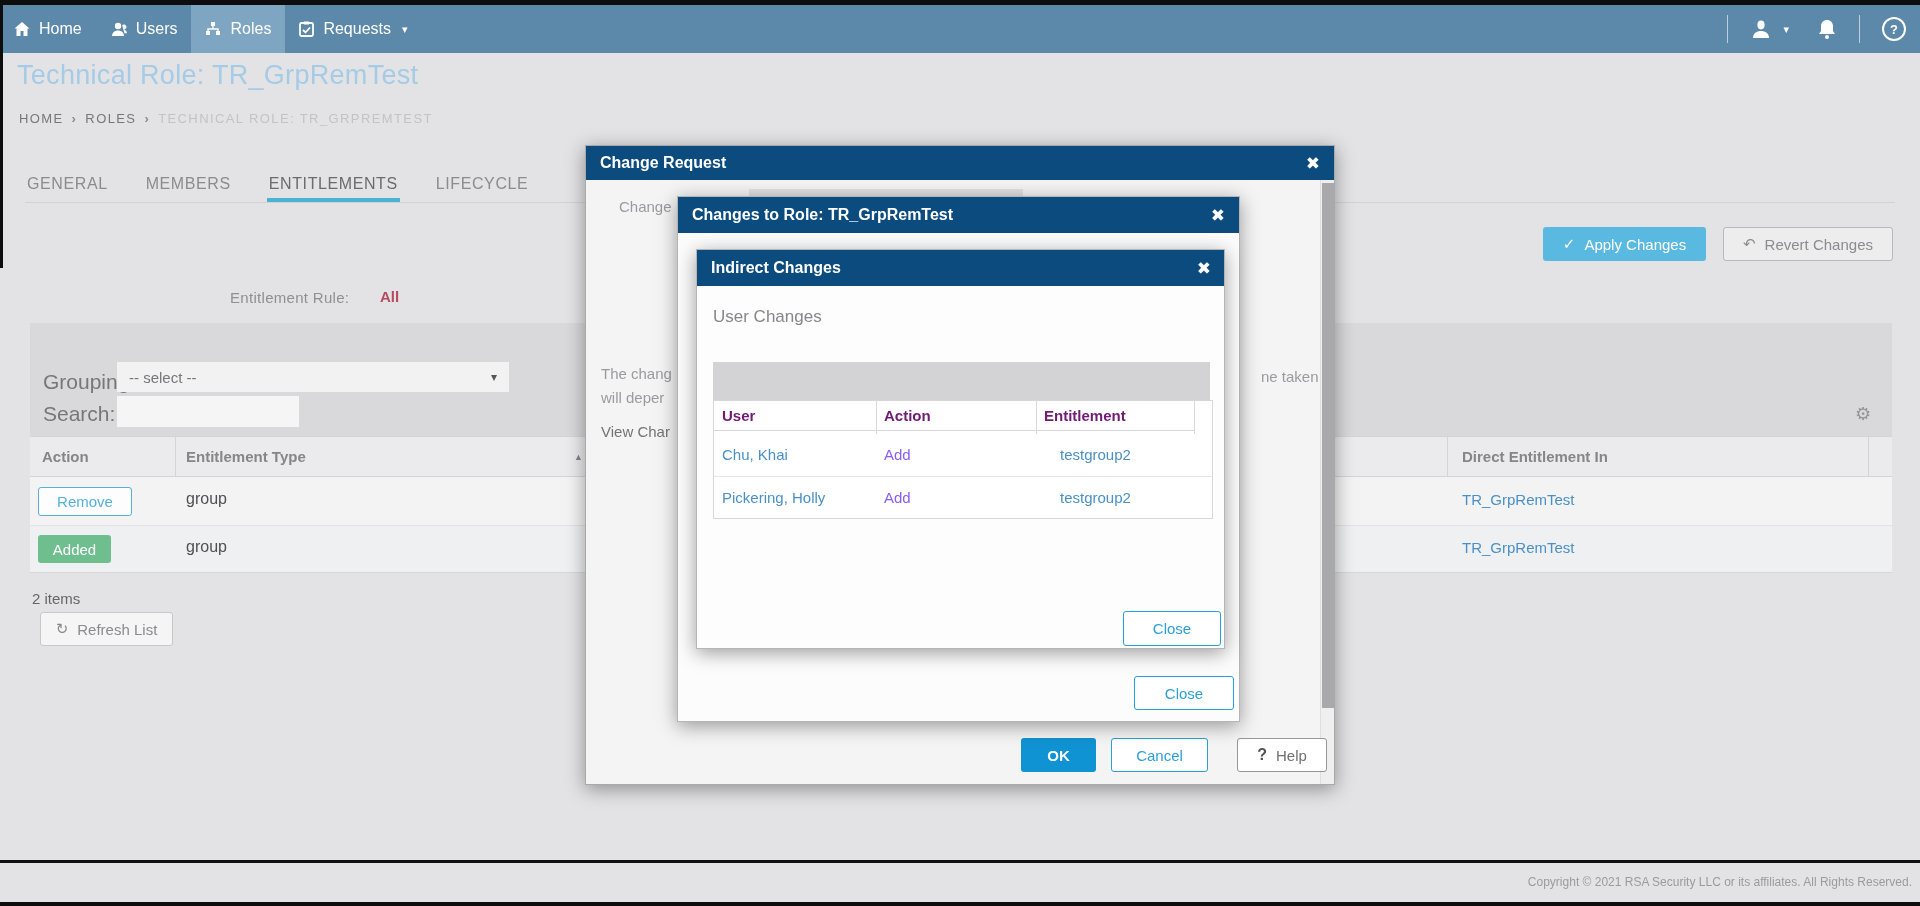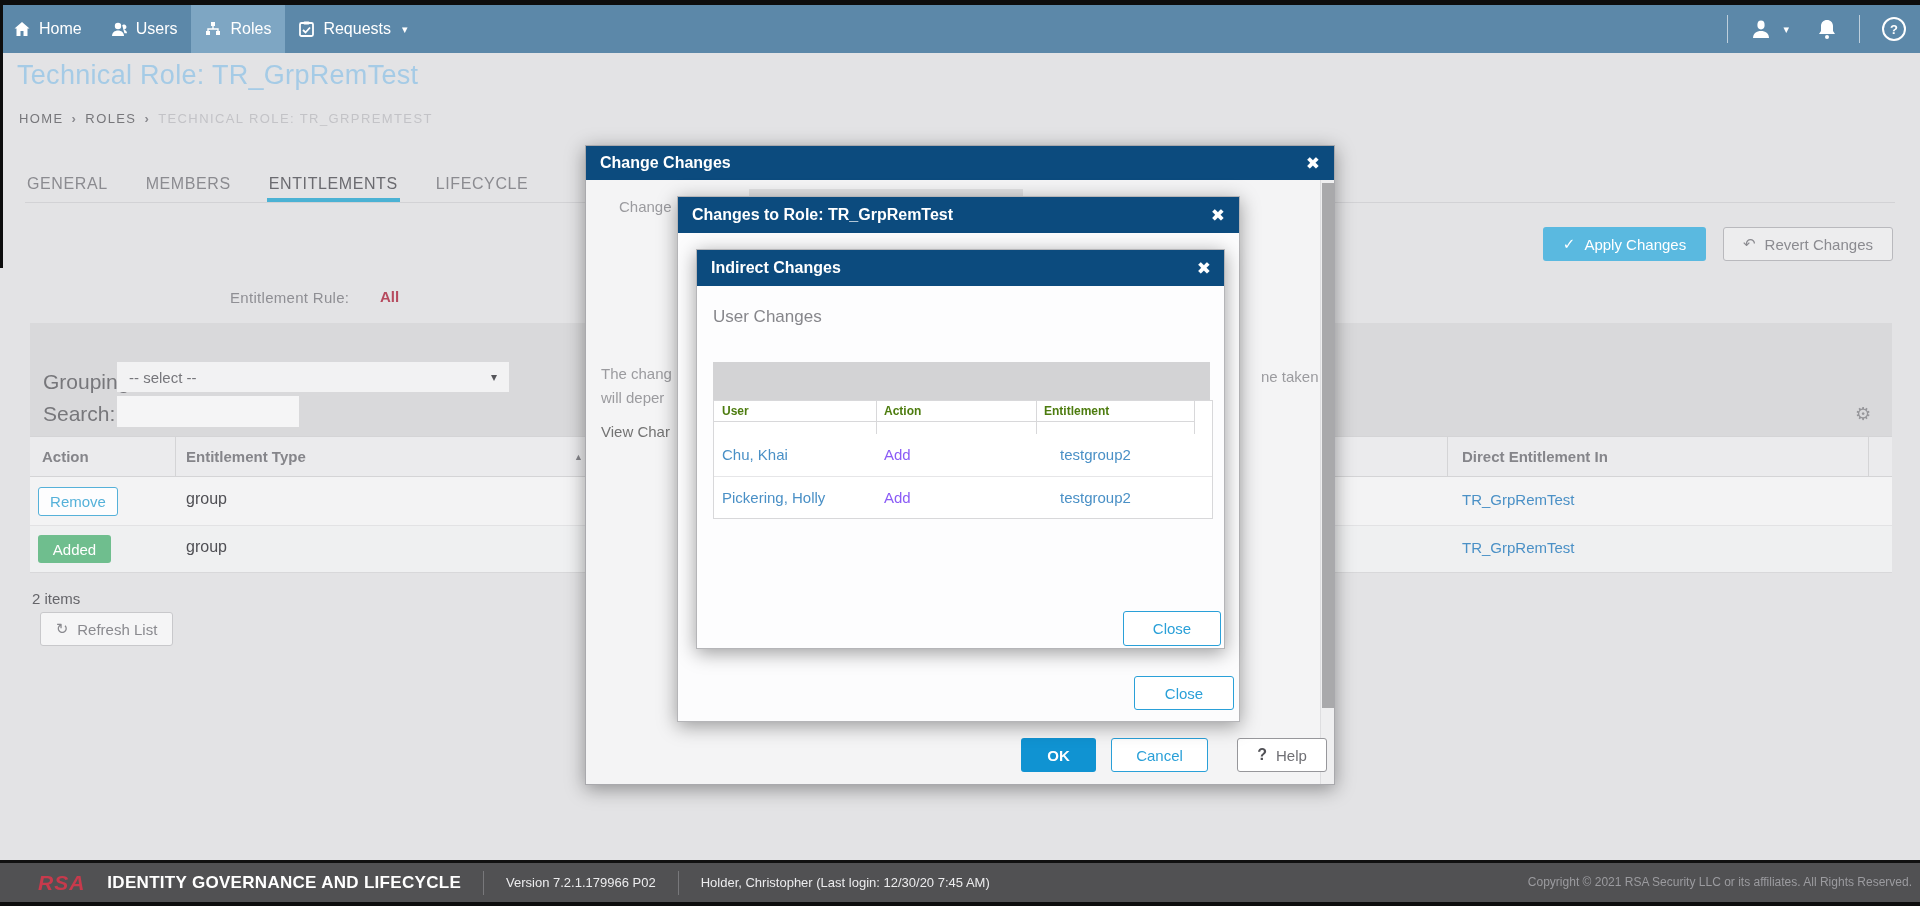--- a/index.html
+++ b/index.html
@@ -49,21 +49,21 @@
   
   .m-head{left:30px;top:436px;width:1862px;height:41px;background:#ebebed;border-top:1px solid #d4d4d6;border-bottom:1px solid #d4d4d6;box-sizing:border-box;}
   .m-head-cell{position:absolute;top:11px;font-size:15px;font-weight:700;color:#85858a;}
   .m-sort{position:absolute;top:15px;left:544px;font-size:9px;color:#85858a;}
   .m-vline{position:absolute;top:0;width:1px;height:41px;background:#d4d4d6;}
   .m-row{left:30px;width:1862px;height:49px;}
   .m-row1{top:477px;background:#f3f3f4;border-bottom:1px solid #e2e2e4;box-sizing:border-box;}
   .m-row2{top:526px;height:47px;background:#eff0f1;border-bottom:1px solid #d8d8da;box-sizing:border-box;}
   .cell-type{position:absolute;left:156px;top:13px;font-size:16px;color:#4f4f54;}
   .cell-link{position:absolute;left:1432px;top:14px;font-size:15px;color:#4a90c6;cursor:pointer;}
-  .btn-remove{position:absolute;left:8px;top:10px;width:80px;height:29px;background:#fdfdfe;border:1px solid #55b1d9;color:#55b1d9;}
+  .btn-remove{position:absolute;left:8px;top:10px;width:94px;height:29px;background:#fdfdfe;border:1px solid #55b1d9;color:#55b1d9;}
   .btn-added{position:absolute;left:8px;top:9px;width:73px;height:28px;background:#6fbe8e;color:#fff;}
   .items-count{left:32px;top:590px;font-size:15px;color:#65656a;}
   .btn-refresh{left:40px;top:612px;width:133px;height:34px;background:#f5f5f6;border:1px solid #c8c8cb;color:#8a8a8f;}
   
   .dlg{box-shadow:0 4px 18px rgba(0,0,0,.38);box-sizing:border-box;}
   .dlg-hd{position:absolute;left:0;top:0;width:100%;background:#0c4b7e;color:#fff;display:flex;align-items:center;}
   .dlg-title{font-size:16px;font-weight:700;margin-left:14px;}
   .dlg-x{position:absolute;top:0;bottom:0;display:flex;align-items:center;font-size:17px;font-weight:700;color:#fff;cursor:pointer;}
   .dlg-cr{left:585px;top:145px;width:750px;height:640px;background:#f4f4f5;border:1px solid #a9a9ad;}
   .dlg-cr .dlg-hd{height:34px;}
@@ -77,21 +77,21 @@
   .btn-help{position:absolute;left:651px;top:592px;width:90px;height:34px;background:#fff;border:1px solid #97979b;color:#6f6f74;}
   .help-q{font-weight:700;font-size:16px;color:#515156;}
   .dlg-ctr{left:677px;top:196px;width:563px;height:526px;background:#fcfcfd;border:1px solid #b5b5b8;}
   .dlg-ctr .dlg-hd{height:36px;}
   .btn-close-ctr{position:absolute;left:456px;top:479px;width:100px;height:34px;background:#fff;border:1px solid #2aa0d8;color:#2aa0d8;}
   .dlg-ic{left:696px;top:249px;width:529px;height:400px;background:#fdfdfe;border:1px solid #b5b5b8;}
   .dlg-ic .dlg-hd{height:36px;}
   .ic-heading{position:absolute;left:16px;top:57px;font-size:17px;color:#86868b;}
   .ic-graybar{position:absolute;left:16px;top:112px;width:497px;height:38px;background:#d3d3d5;}
   .ic-table{position:absolute;left:16px;top:150px;width:500px;height:119px;border:1px solid #d8d8da;box-sizing:border-box;background:#fff;}
-  .ic-th{position:absolute;top:0;height:21px;border-bottom:1px solid #d8d8da;box-sizing:border-box;font-size:12px;font-weight:700;color:#4d7c0f;display:flex;align-items:center;padding-left:8px;}
+  .ic-th{position:absolute;top:0;height:30px;border-bottom:1px solid #d8d8da;box-sizing:border-box;font-size:15px;font-weight:700;color:#701a75;display:flex;align-items:center;padding-left:8px;}
   .ic-col1{left:0;width:162px;} .ic-col2{left:162px;width:160px;} .ic-col3{left:322px;width:158px;}
   .ic-thdiv{position:absolute;top:0;width:1px;height:33px;background:#d8d8da;}
   .ic-row{position:absolute;left:0;width:498px;height:43px;}
   .ic-r1{top:33px;border-bottom:1px solid #e6e6e8;box-sizing:border-box;}
   .ic-r2{top:76px;}
   .ic-cell{position:absolute;top:12px;font-size:15px;}
   .ic-link{color:#4a90c6;cursor:pointer;}
   .ic-dark{color:#8b5cf6;}
   .btn-close-ic{position:absolute;left:426px;top:361px;width:98px;height:35px;background:#fff;border:1px solid #2aa0d8;color:#2aa0d8;}
   
@@ -227,21 +227,21 @@
     <span class="cell-link" style="top:13px;">TR_GrpRemTest</span>
   </div>
   <div class="abs items-count">2 items</div>
   <div class="abs btn btn-refresh">
     <span>↻</span>
     <span>Refresh List</span>
   </div>
 
   <div class="abs dlg dlg-cr">
     <div class="dlg-hd">
-      <span class="dlg-title">Change Changes</span>
+      <span class="dlg-title">Change Request</span>
       <span class="dlg-x" style="right:14px;">✖</span>
     </div>
     <div class="frag-bar"></div>
     <span class="frag" style="left:33px;top:52px;">Change</span>
     <span class="frag" style="left:15px;top:219px;">The chang</span>
     <span class="frag" style="left:15px;top:243px;">will deper</span>
     <span class="frag" style="left:651px;top:222px;margin-left:24px;">ne taken</span>
     <span class="frag frag-link" style="left:15px;top:277px;">View Char</span>
     <div class="cr-scroll">
       <div class="cr-thumb"></div>
@@ -284,26 +284,18 @@
       <div class="ic-row ic-r2">
         <span class="ic-cell ic-link" style="left:8px;">Pickering, Holly</span>
         <span class="ic-cell ic-dark" style="left:170px;">Add</span>
         <span class="ic-cell ic-link" style="left:346px;">testgroup2</span>
       </div>
     </div>
     <div class="btn btn-close-ic">Close</div>
   </div>
 
   <div class="abs edge-footer-line"></div>
-  <div class="abs footer">
-    <span class="rsa-logo">RSA</span>
-    <span class="foot-product">IDENTITY GOVERNANCE AND LIFECYCLE</span>
-    <span class="foot-div"></span>
-    <span class="foot-txt">Version 7.2.1.179966 P02</span>
-    <span class="foot-div"></span>
-    <span class="foot-txt">Holder, Christopher  (Last login: 12/30/20 7:45 AM)</span>
-  </div>
   <div class="abs foot-copy">Copyright © 2021 RSA Security LLC or its affiliates. All Rights Reserved.</div>
   <div class="abs edge-bottom"></div>
   <div class="abs edge-top"></div>
   <div class="abs edge-left"></div>
 
 </div>
 
 </body></html>

